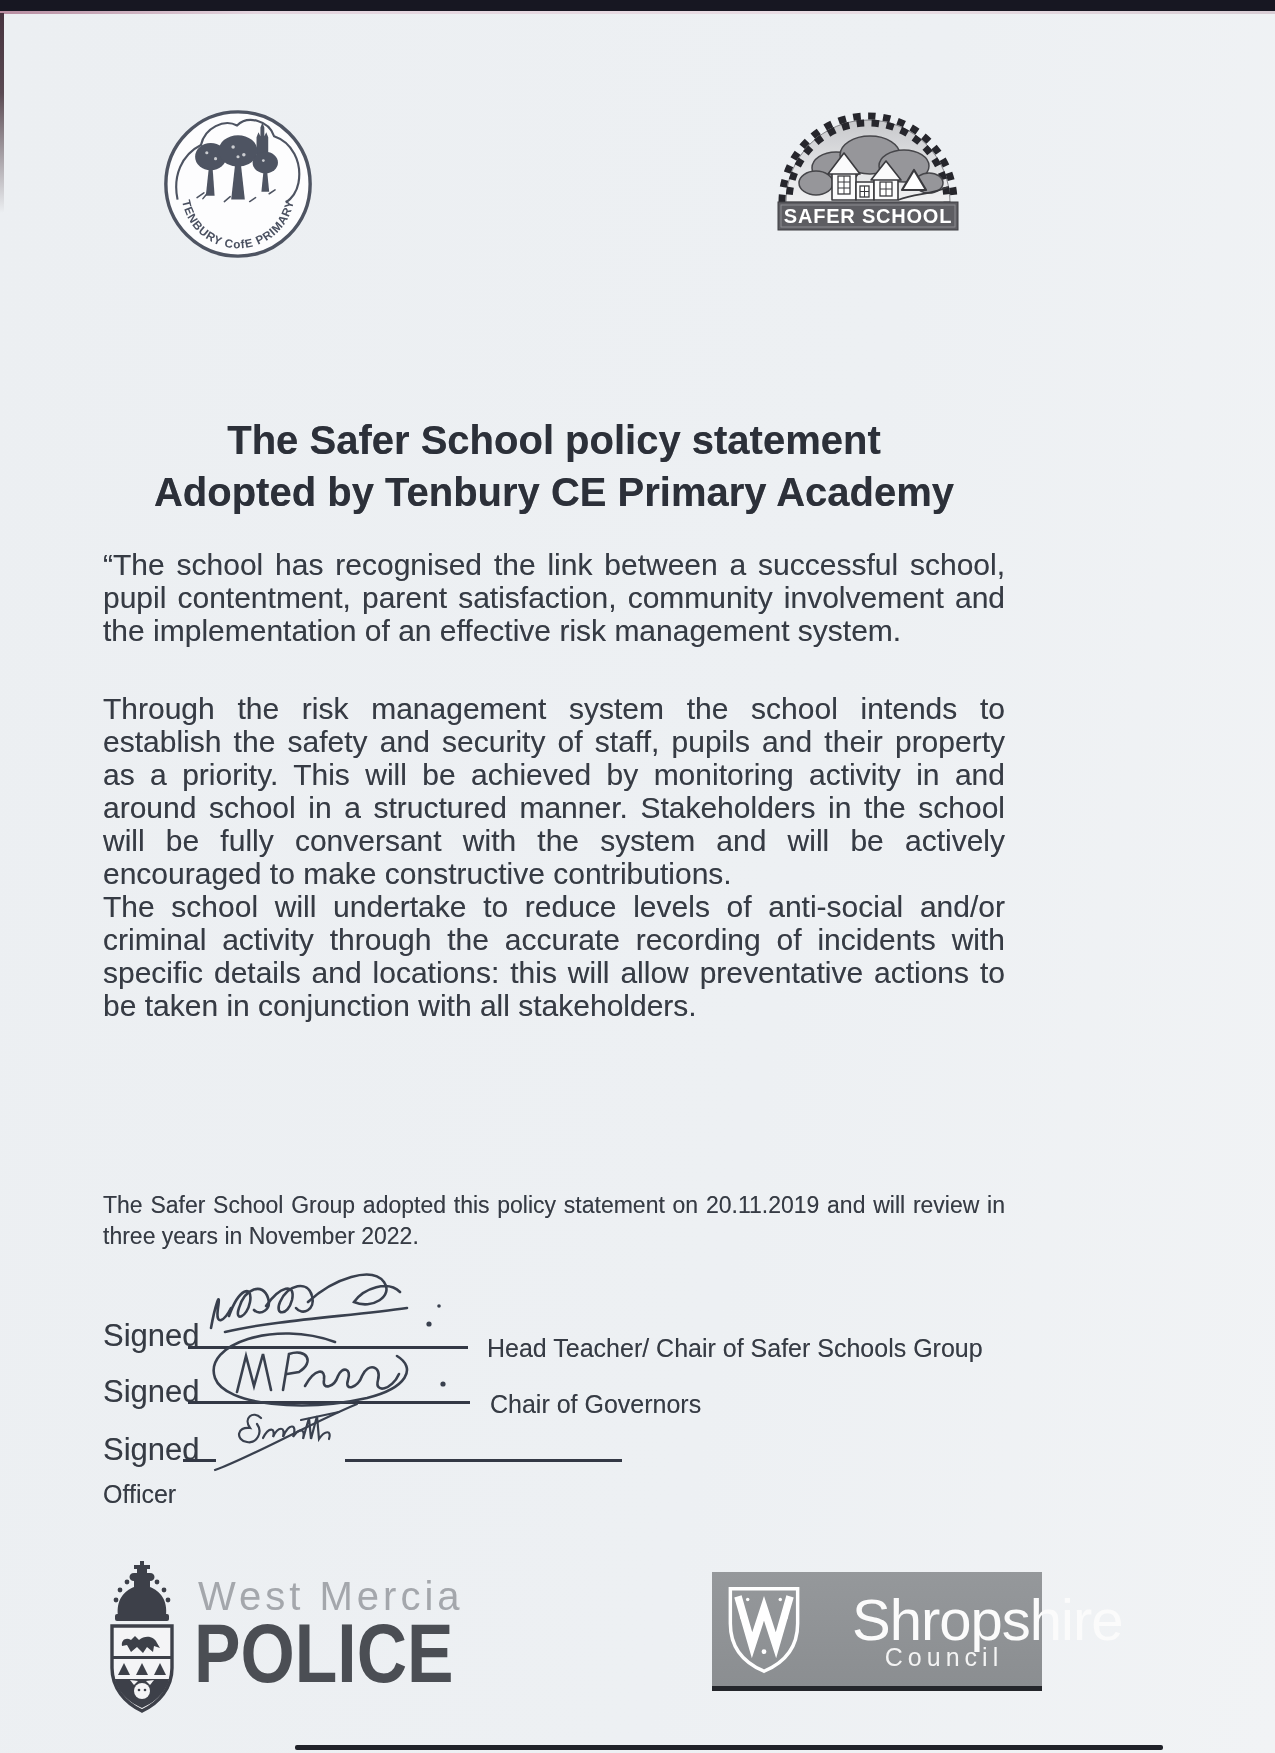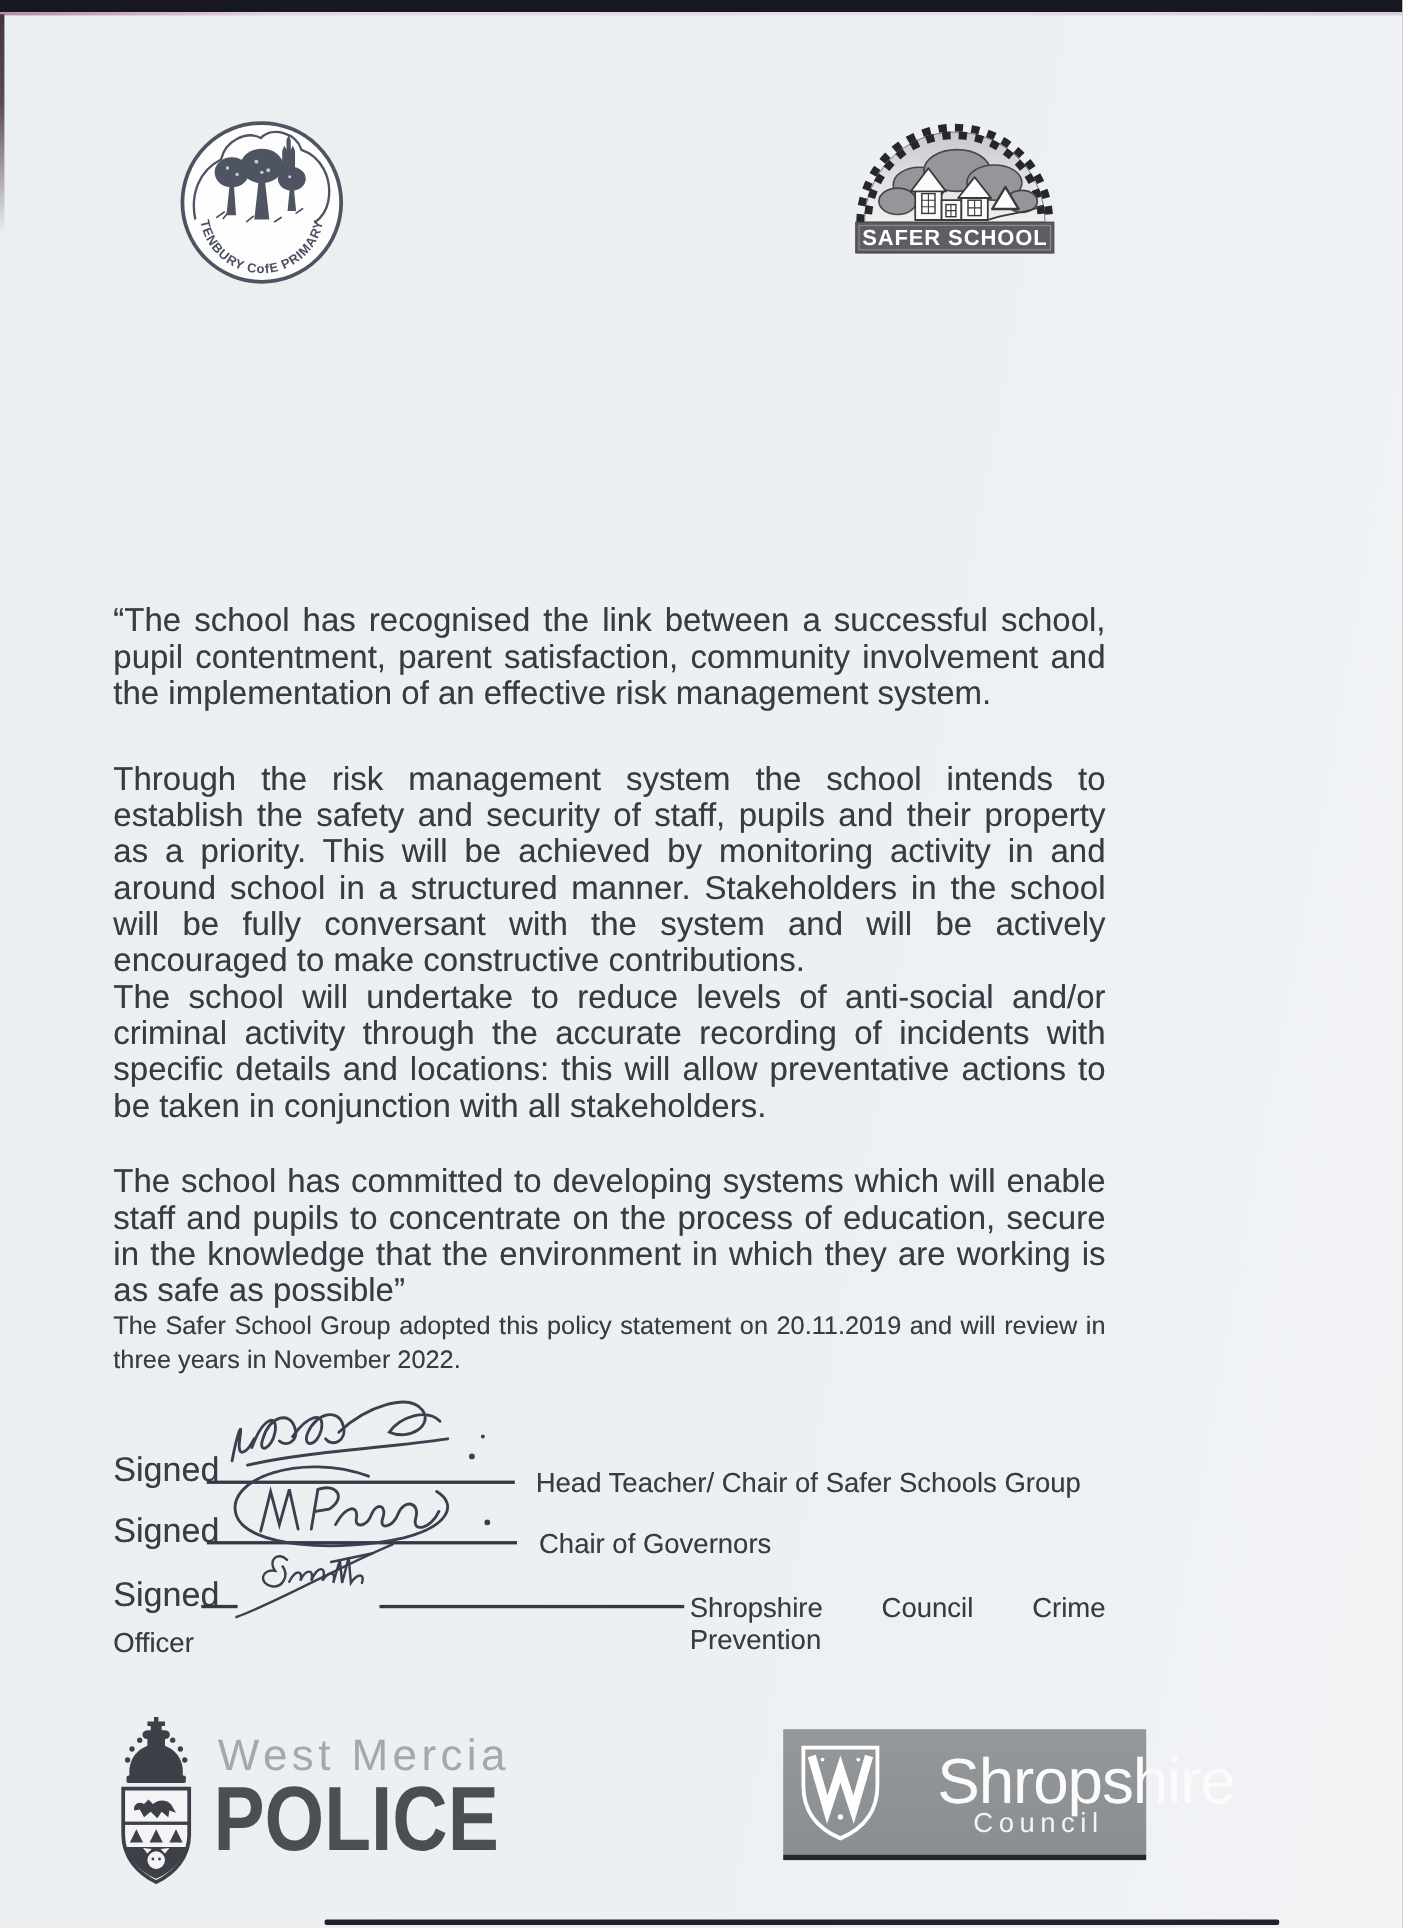--- a/index.html
+++ b/index.html
@@ -135,25 +135,28 @@
           <path d="M104,81 L116,81"></path>
       </g>
       <path d="M138,62 L150,82 L126,82 Z" fill="#ffffff" stroke="#3a3a3e" stroke-width="2.2" stroke-linejoin="round"></path>
       <path d="M122,92 C 140,85 154,87 172,79" fill="none" stroke="#3a3a3e" stroke-width="1.6"></path>
       <rect x="2" y="94" width="180" height="28" fill="#5d5d62" stroke="#3f3f43" stroke-width="1"></rect>
       <rect x="5" y="97" width="174" height="22" fill="none" stroke="#8d8d91" stroke-width="1"></rect>
       <text x="92" y="115" text-anchor="middle" font-size="20" font-weight="bold" fill="#ffffff" letter-spacing="0.8" font-family="Liberation Sans, sans-serif">SAFER SCHOOL</text>
     </svg>
   </div>
 
+  <div class="abs title">
+    <div>The Safer School policy statement</div>
+    <div>Adopted by Tenbury CE Primary Academy</div>
+  </div>
 
   <div class="abs para" style="top:548px;">“The school has recognised the link between a successful school, pupil contentment, parent satisfaction, community involvement and the implementation of an effective risk management system.</div>
   <div class="abs para" style="top:692px;">Through the risk management system the school intends to establish the safety and security of staff, pupils and their property as a priority. This will be achieved by monitoring activity in and around school in a structured manner. Stakeholders in the school will be fully conversant with the system and will be actively encouraged to make constructive contributions.</div>
   <div class="abs para" style="top:890px;">The school will undertake to reduce levels of anti-social and/or criminal activity through the accurate recording of incidents with specific details and locations: this will allow preventative actions to be taken in conjunction with all stakeholders.</div>
-  <div class="abs para" style="top:1058px;">The school has committed to developing systems which will enable staff and pupils to concentrate on the process of education, secure in the knowledge that the environment in which they are working is as safe as possible”</div>
   <div class="abs note" style="top:1190px;">The Safer School Group adopted this policy statement on 20.11.2019 and will review in three years in November 2022.</div>
 
   <div class="abs sig-label" style="left:103px;top:1318px;">Signed</div>
   <div class="abs sig-line" style="left:188px;top:1346px;width:280px;"></div>
   <div class="abs sig-role" style="left:487px;top:1318px;">Head Teacher/ Chair of Safer Schools Group</div>
   <div class="abs" style="left:203px;top:1258px;width:240px;height:100px;">
     <svg viewBox="0 0 240 100" width="240" height="100">
       <g fill="none" stroke="#39404e" stroke-width="2.6" stroke-linecap="round">
         <path d="M8,70 C12,48 18,30 15,50 C12,70 22,62 28,50"></path>
         <path d="M26,58 C36,30 50,26 47,44 C44,60 31,64 36,50 C42,30 60,24 65,40 C69,52 57,58 51,52"></path>
@@ -177,21 +180,20 @@
         <path d="M98,62 L104,26 C122,20 130,34 114,44 L102,46"></path>
         <path d="M120,58 C130,40 141,40 139,52 C137,62 149,60 153,48 C157,38 167,40 163,52 C159,64 173,60 177,48 C183,34 197,38 193,52 C189,66 207,62 214,46"></path>
       </g>
       <circle cx="258" cy="56" r="2.6" fill="#39404e"></circle>
     </svg>
   </div>
 
   <div class="abs sig-label" style="left:103px;top:1432px;">Signed</div>
   <div class="abs sig-line" style="left:183px;top:1459px;width:33px;"></div>
   <div class="abs sig-line" style="left:345px;top:1459px;width:277px;"></div>
-  <div class="abs sig-role justify-last" style="left:627px;top:1432px;width:378px;">Shropshire Council Crime Prevention</div>
   <div class="abs sig-role" style="left:103px;top:1464px;">Officer</div>
   <div class="abs" style="left:205px;top:1392px;width:170px;height:85px;">
     <svg viewBox="0 0 170 85" width="170" height="85">
       <g fill="none" stroke="#39404e" stroke-width="2.2" stroke-linecap="round">
         <path d="M10,78 C44,66 104,32 152,12"></path>
         <path d="M56,26 C48,18 38,26 45,36 C32,34 30,48 42,50 C52,52 58,40 52,32"></path>
         <path d="M58,46 C64,34 71,36 68,45 C73,34 81,34 78,45 C84,30 93,32 88,45 C94,36 101,36 98,47 L104,26 L106,47 L112,24 L114,47 C120,38 127,38 124,47"></path>
         <path d="M96,28 L134,20"></path>
       </g>
     </svg>

